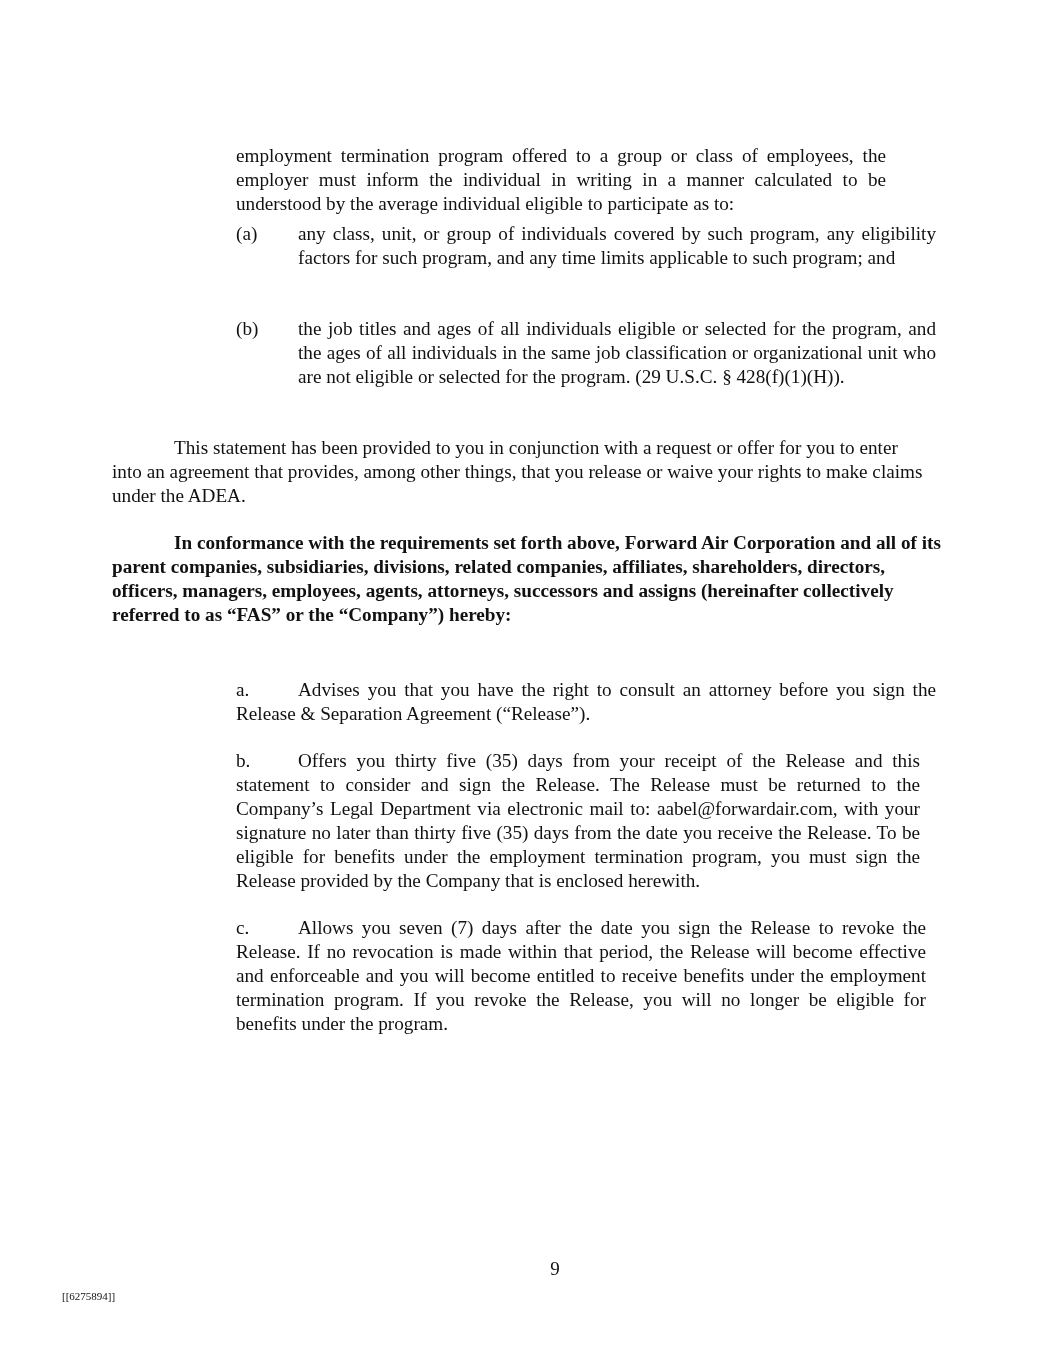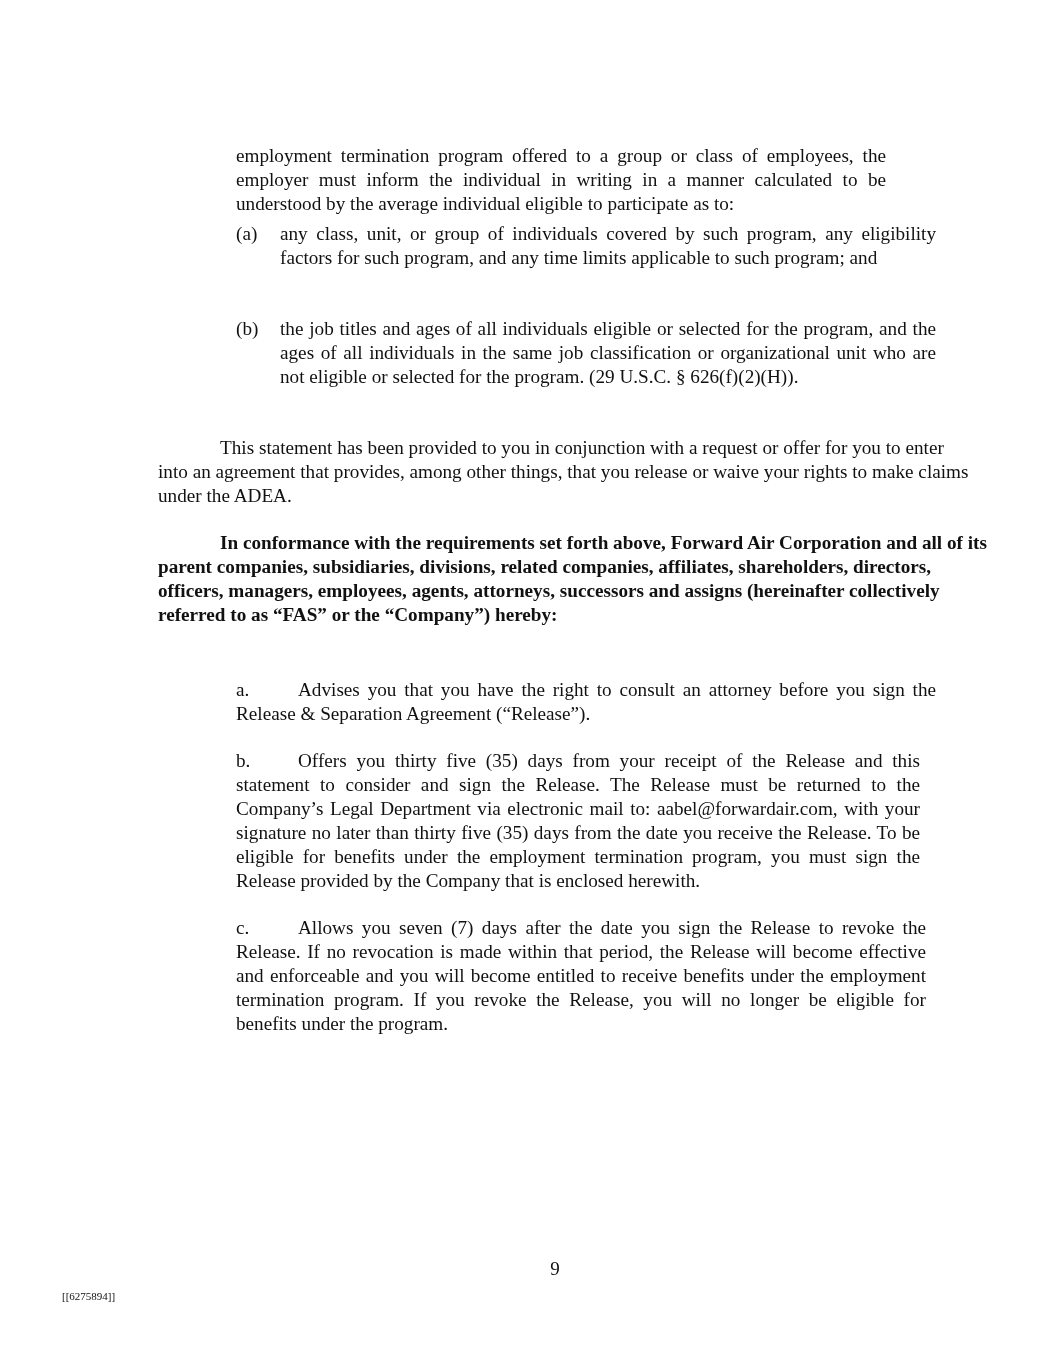--- a/index.html
+++ b/index.html
@@ -2,41 +2,41 @@
 <html><head>
   <meta charset="utf-8">
   <style>
     html, body { margin: 0; padding: 0; background: #ffffff; }
     body { width: 1055px; height: 1365px; position: relative; overflow: hidden;
            font-family: "Liberation Serif", "DejaVu Serif", serif; color: #111111; }
     .para { position: absolute; font-size: 19.2px; line-height: 24px; margin: 0; }
     .justify { text-align: justify; text-align-last: left; }
     .item { position: absolute; left: 236px; width: 700px; }
     .item .label { position: absolute; left: 0; top: 0; font-size: 19.2px; line-height: 24px; }
-    .item .text { margin-left: 44px; font-size: 19.2px; line-height: 24px; text-align: justify; text-align-last: left; }
+    .item .text { margin-left: 62px; font-size: 19.2px; line-height: 24px; text-align: justify; text-align-last: left; }
     .bold { font-weight: bold; }
-    .indent { text-indent: 62px; margin-left: 46px; }
+    .indent { text-indent: 62px; }
     .lettered { position: absolute; left: 236px; width: 700px; font-size: 19.2px; line-height: 24px; text-align: justify; text-align-last: left; margin-top: 28px; }
     .lettered .lab { display: inline-block; width: 62px; }
     .page-num { position: absolute; top: 1258px; left: 0; width: 1110px; text-align: center; font-size: 19px; }
     .doc-id { position: absolute; left: 62px; top: 1290px; font-size: 11px; text-align: right; }
   </style>
 </head>
 <body>
 
 <p class="para justify" style="left:236px; top:144px; width:650px;">employment termination program offered to a group or class of employees, the employer must inform the individual in writing in a manner calculated to be understood by the average individual eligible to participate as to:</p>
 
 <div class="item" style="top:222px;">
   <span class="label">(a)</span>
   <div class="text">any class, unit, or group of individuals covered by such program, any eligibility factors for such program, and any time limits applicable to such program; and</div>
 </div>
 
 <div class="item" style="top:317px;">
   <span class="label">(b)</span>
-  <div class="text">the job titles and ages of all individuals eligible or selected for the program, and the ages of all individuals in the same job classification or organizational unit who are not eligible or selected for the program. (29 U.S.C. § 626(f)(2)(H)).</div>
+  <div class="text">the job titles and ages of all individuals eligible or selected for the program, and the ages of all individuals in the same job classification or organizational unit who are not eligible or selected for the program. (29 U.S.C. § 428(f)(1)(H)).</div>
 </div>
 
 <p class="para indent" style="left:112px; top:436px; width:820px;">This statement has been provided to you in conjunction with a request or offer for you to enter into an agreement that provides, among other things, that you release or waive your rights to make claims under the ADEA.</p>
 
 <p class="para bold indent" style="left:112px; top:531px; width:835px;">In conformance with the requirements set forth above, Forward Air Corporation and all of its parent companies, subsidiaries, divisions, related companies, affiliates, shareholders, directors, officers, managers, employees, agents, attorneys, successors and assigns (hereinafter collectively referred to as “FAS” or the “Company”) hereby:</p>
 
 <div class="lettered" style="top:650px;">
   <span class="lab">a.</span><span>Advises you that you have the right to consult an attorney before you sign the Release &amp; Separation Agreement (“Release”).</span>
 </div>
 

